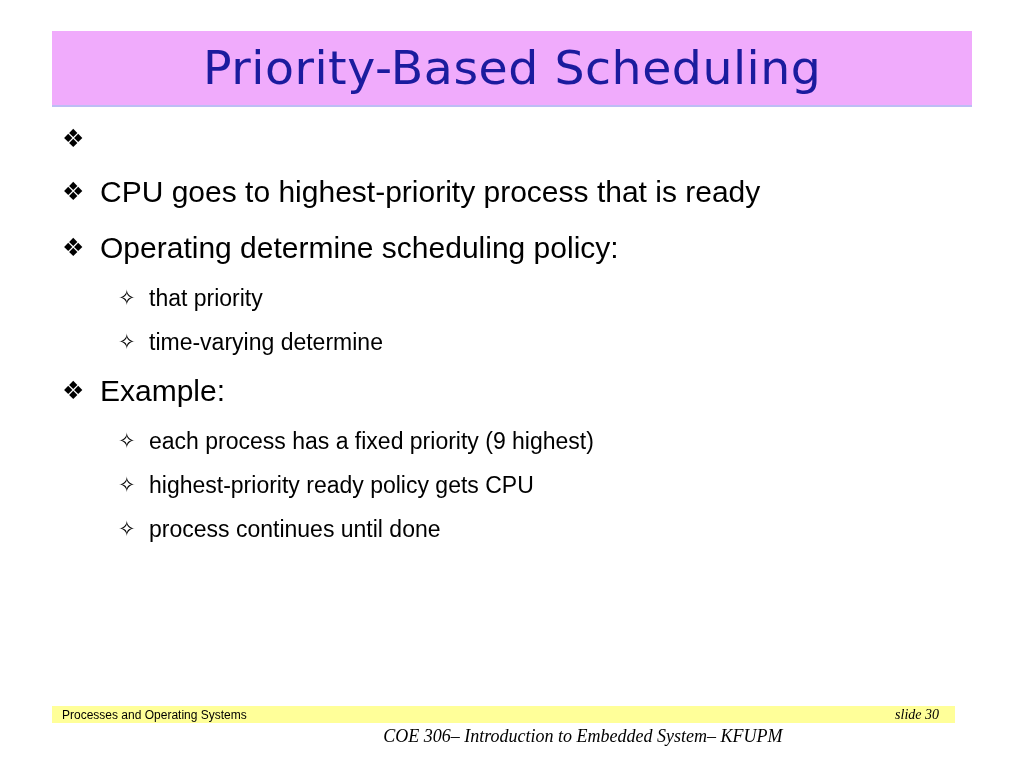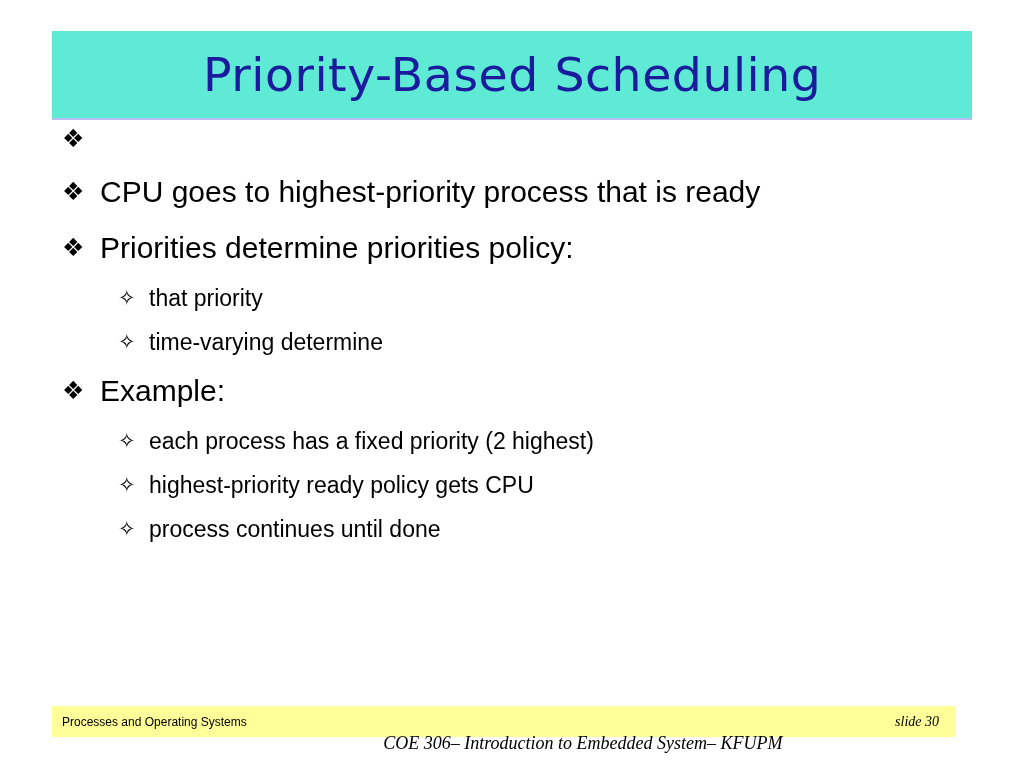--- a/index.html
+++ b/index.html
@@ -14,22 +14,22 @@
     overflow: hidden;
     position: relative;
   }
 
   
   #title-band {
     position: absolute;
     left: 52px;
     top: 31px;
     width: 920px;
-    height: 89px;
-    background: #5eead4;
+    height: 76px;
+    background: #f0abfc;
     border-bottom: 2px solid #bdbdf5;
     box-sizing: border-box;
     display: flex;
     align-items: center;
     justify-content: center;
   }
   #slide-title {
     font-family: "DejaVu Sans", sans-serif;
     font-size: 46px;
     font-weight: 400;
@@ -103,21 +103,21 @@
 
   .gap-before-example { margin-top: 14px; }
   .gap-after-example  { margin-top: 2px; }
 
   
   #footer-band {
     position: absolute;
     left: 52px;
     top: 706px;
     width: 903px;
-    height: 31px;
+    height: 17px;
     background: #ffff99;
     box-sizing: border-box;
     display: flex;
     align-items: center;
     padding: 0 10px;
   }
   #footer-left {
     font-family: "Liberation Sans", sans-serif;
     font-size: 12px;
     color: #000000;
@@ -158,41 +158,41 @@
     <span class="marker">❖</span>
   </div>
 
   <div class="bullet-row lvl1">
     <span class="marker">❖</span>
     <span class="btext">CPU goes to highest-priority process that is ready</span>
   </div>
 
   <div class="bullet-row lvl1">
     <span class="marker">❖</span>
-    <span class="btext">Priorities determine priorities policy:</span>
+    <span class="btext">Operating determine scheduling policy:</span>
   </div>
 
   <div class="bullet-row lvl2">
     <span class="marker">✧</span>
     <span class="btext">that priority</span>
   </div>
 
   <div class="bullet-row lvl2">
     <span class="marker">✧</span>
     <span class="btext">time-varying determine</span>
   </div>
 
   <div class="bullet-row lvl1 gap-before-example">
     <span class="marker">❖</span>
     <span class="btext">Example:</span>
   </div>
 
   <div class="bullet-row lvl2 gap-after-example">
     <span class="marker">✧</span>
-    <span class="btext">each process has a fixed priority (2 highest)</span>
+    <span class="btext">each process has a fixed priority (9 highest)</span>
   </div>
 
   <div class="bullet-row lvl2">
     <span class="marker">✧</span>
     <span class="btext">highest-priority ready policy gets CPU</span>
   </div>
 
   <div class="bullet-row lvl2">
     <span class="marker">✧</span>
     <span class="btext">process continues until done</span>

